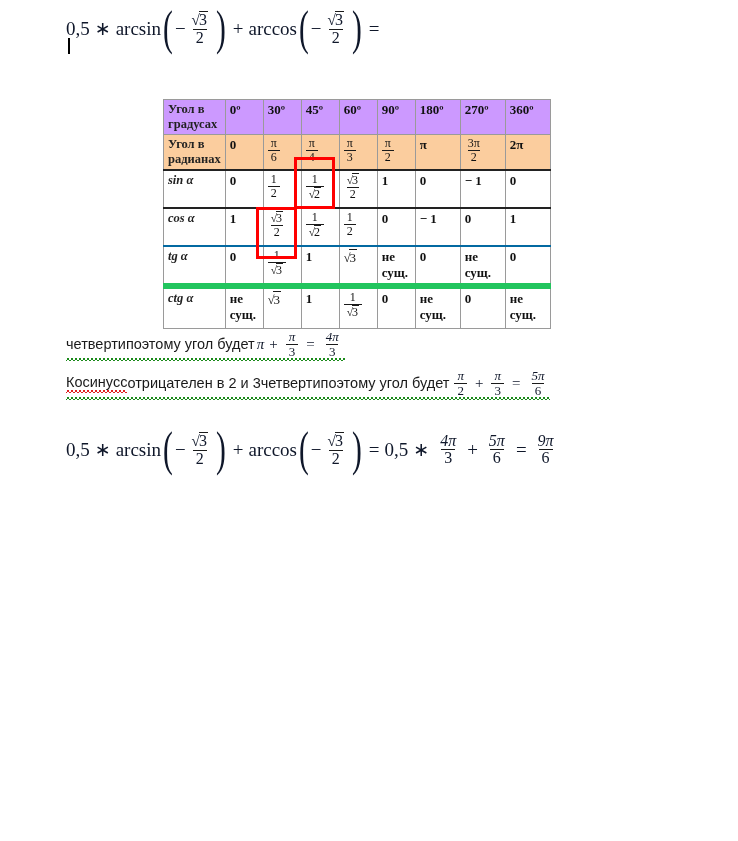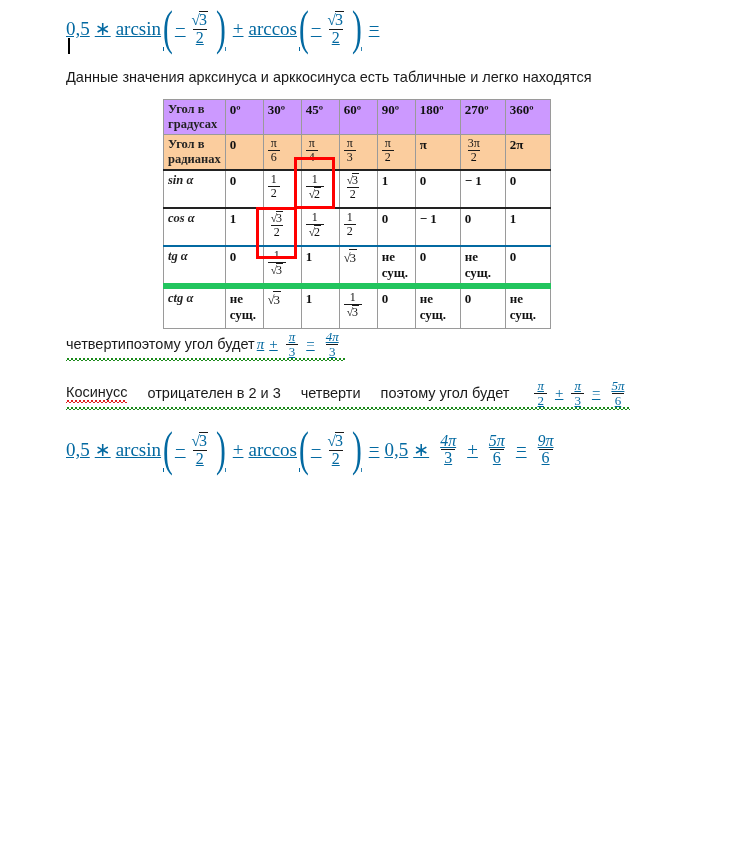--- a/index.html
+++ b/index.html
@@ -8,25 +8,24 @@
     width: 738px; height: 841px;
     background: #ffffff;
     font-family: "Liberation Sans", sans-serif;
     overflow: hidden;
   }
   .page { position: relative; width: 738px; height: 841px; background: #fff; }
 
   
   .math {
     font-family: "Liberation Serif", serif;
-    color: #0369a1;
+    color: #0f172a;
     white-space: nowrap;
     display: inline-flex;
     align-items: center;
-    text-decoration: underline;
   }
   .math .it { font-style: italic; }
   .frac {
     display: inline-flex;
     flex-direction: column;
     align-items: center;
     vertical-align: middle;
     margin: 0 3px;
     line-height: 1.05;
   }
@@ -66,21 +65,21 @@
     position: absolute;
     font-family: "Liberation Sans", sans-serif;
     font-size: 14.5px;
     color: #1a1a1a;
     white-space: nowrap;
     display: flex;
     align-items: center;
   }
   #para-intro { left: 66px; top: 69px; }
   #para-sin  { left: 66px; top: 330px; }
-  #para-cos  { left: 66px; top: 379px; gap: 20px; }
+  #para-cos  { left: 66px; top: 369px; }
   .para .math { font-size: 15px; margin-left: 2px; }
   .para .frac { font-size: 13px; }
 
   .sq-red  { border-bottom: 2px dotted transparent; position: relative; }
   .sq-red::after, .sq-green::after {
     content: ""; position: absolute; left: 0; right: 0; bottom: -3px; height: 3px;
     background-repeat: repeat-x;
     background-size: 4px 3px;
   }
   .sq-red::after {
@@ -174,23 +173,20 @@
             <span class="body">3</span>
           </span></span>
       <span class="den">2</span>
     </span>
     <span class="paren">)</span>
     <span class="op">=</span>
   </div>
 
   <div id="text-cursor"></div>
 
-  <div class="para" id="para-intro">
-    <span>Данные значения арксинуса и арккосинуса  есть табличные и легко находятся</span>
-  </div>
 
   <table id="trig-table">
     <tbody>
       <tr class="hdr-deg">
         <td class="lbl">
           <span>Угол в</span><br>
           <span>градусах</span>
         </td>
         <td class="val">0º</td>
         <td class="val">30º</td>

